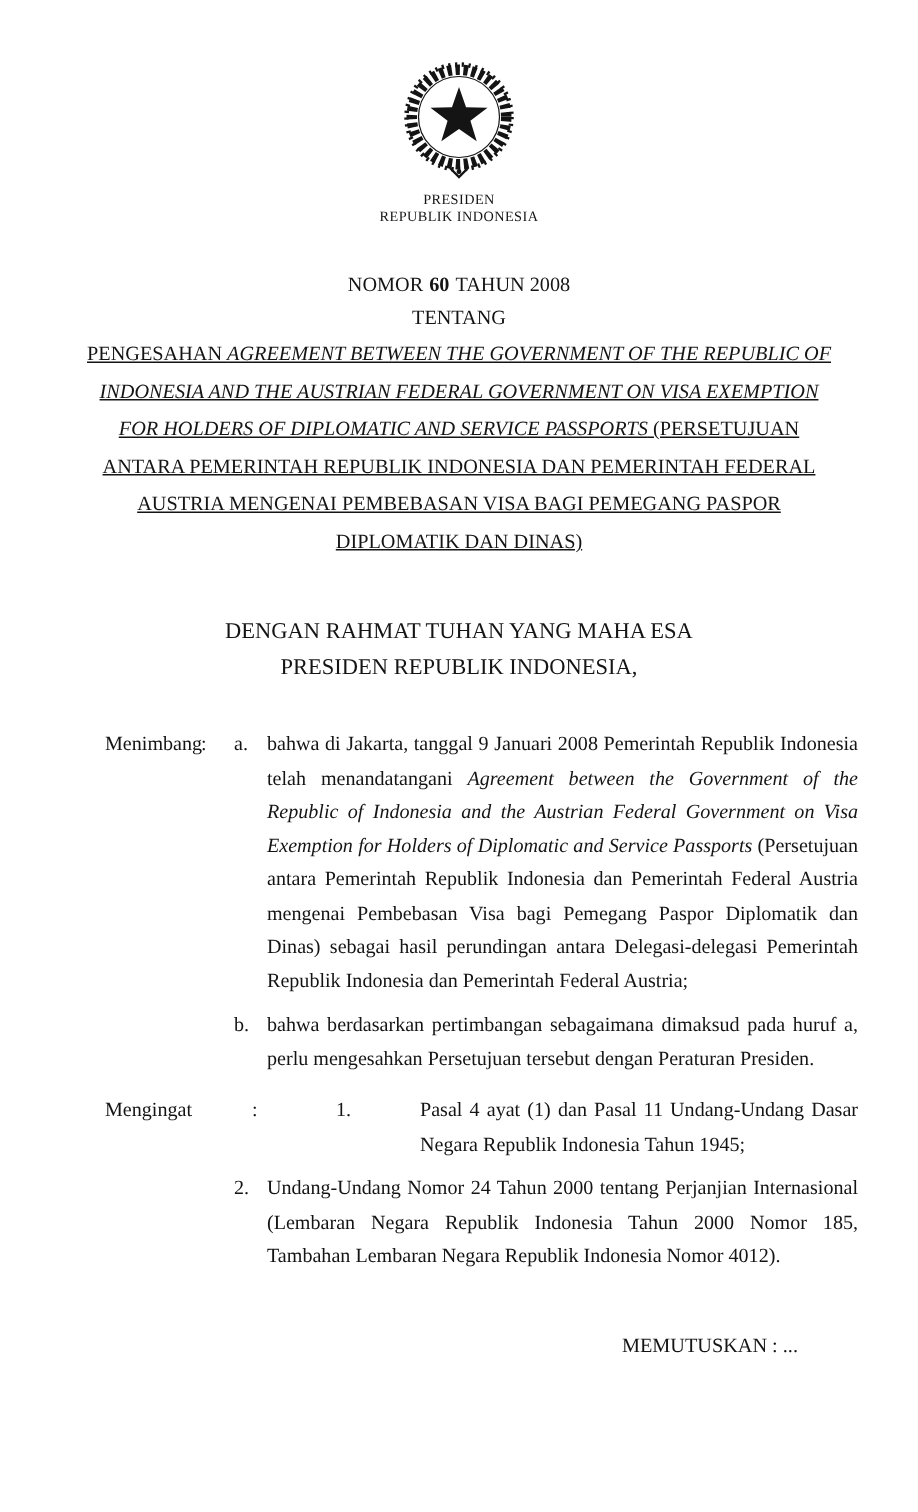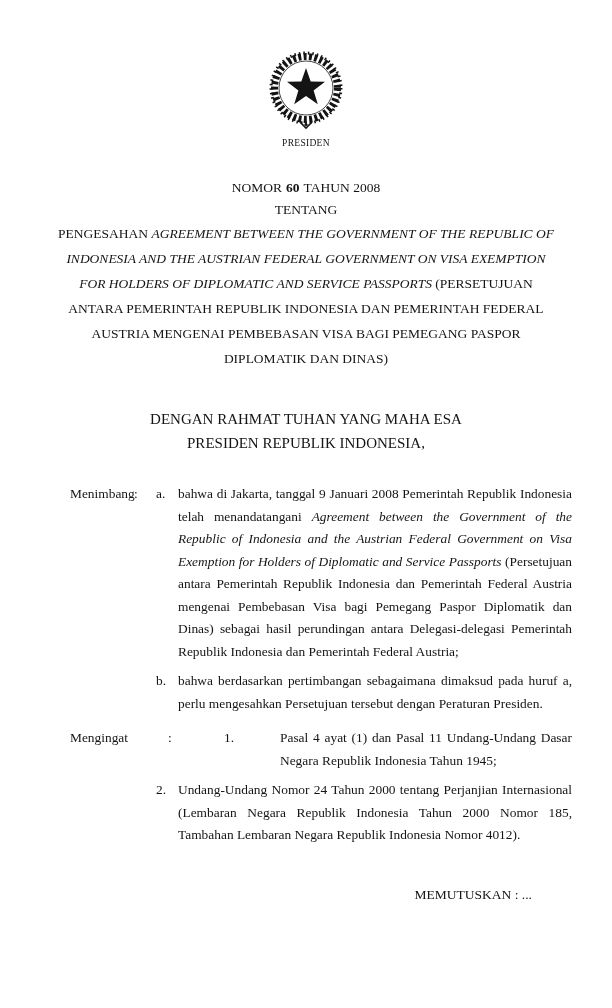--- a/index.html
+++ b/index.html
@@ -12,21 +12,21 @@
     width: 612px;
     height: 1008px;
     margin: 0 auto;
     background: #ffffff;
     font-family: "Liberation Serif", "DejaVu Serif", serif;
     color: #141414;
     overflow: hidden;
   }
   
   .emblem-wrap {
-    padding-top: 46px;
+    padding-top: 36px;
     text-align: center;
   }
   .emblem-svg {
     display: inline-block;
   }
   .institution {
     text-align: center;
     line-height: 11px;
     font-size: 9.5px;
     letter-spacing: 0.3px;
@@ -43,20 +43,21 @@
     font-weight: bold;
     margin: 0 4px;
   }
   .subject {
     width: 505px;
     margin: 0 auto;
     margin-top: 0;
     text-align: center;
     font-size: 13.5px;
     line-height: 25px;
+    text-decoration: underline;
   }
   .it { font-style: italic; }
   
   .invocation {
     margin-top: 36px;
     text-align: center;
     font-size: 15px;
     line-height: 24px;
   }
   .invocation .line2 { margin-top: 0; }
@@ -103,20 +104,21 @@
       <circle cx="40" cy="42" r="27" fill="none" stroke="#141414" stroke-width="0.8"></circle>
 
       <path d="M40,22 L44.7,35.5 L59,35.8 L47.6,44.5 L51.8,58.2 L40,50
                L28.2,58.2 L32.4,44.5 L21,35.8 L35.3,35.5 Z" fill="#141414"></path>
 
       <path d="M34,76 L40,82 L46,76" fill="none" stroke="#141414" stroke-width="1.6"></path>
       <circle cx="40" cy="78.5" r="1.6" fill="#141414"></circle>
     </svg>
     <div class="institution">
       <div>PRESIDEN</div>
+      <div>REPUBLIK INDONESIA</div>
     </div>
   </div>
 
   <div class="title-block">
     <div>
       <span>NOMOR</span><span class="num">60</span><span>TAHUN 2008</span>
     </div>
     <div>TENTANG</div>
   </div>
 

